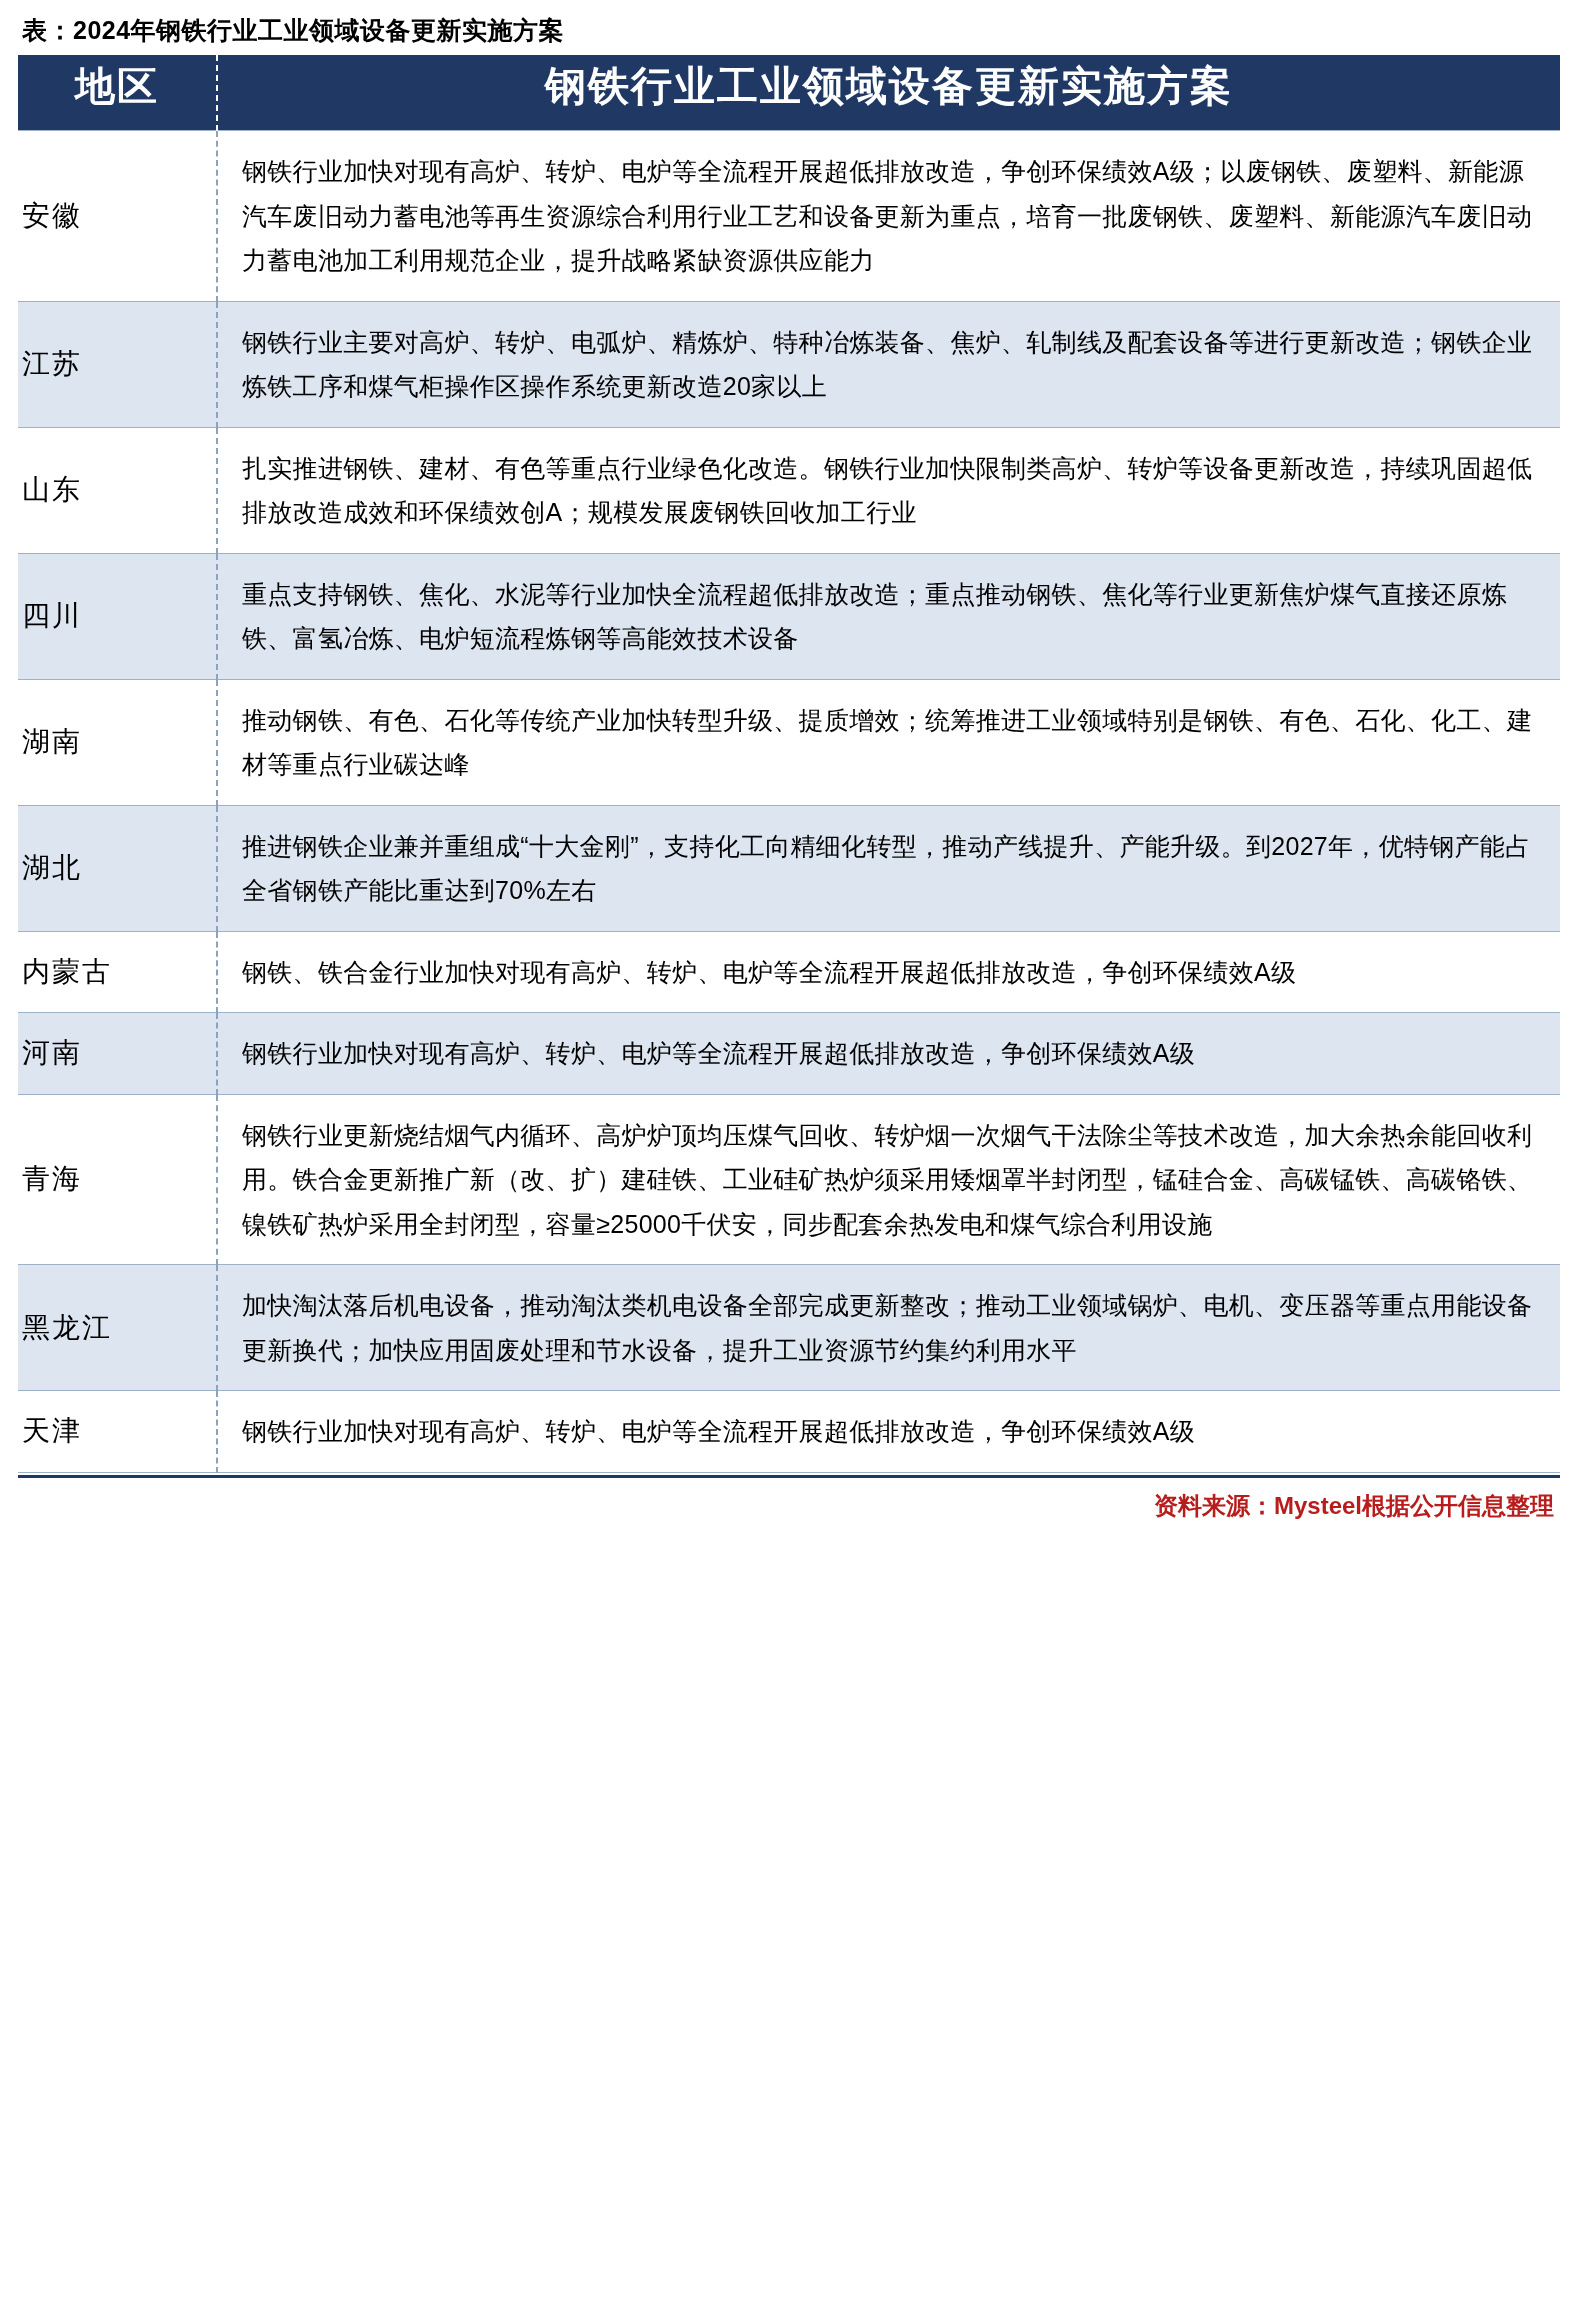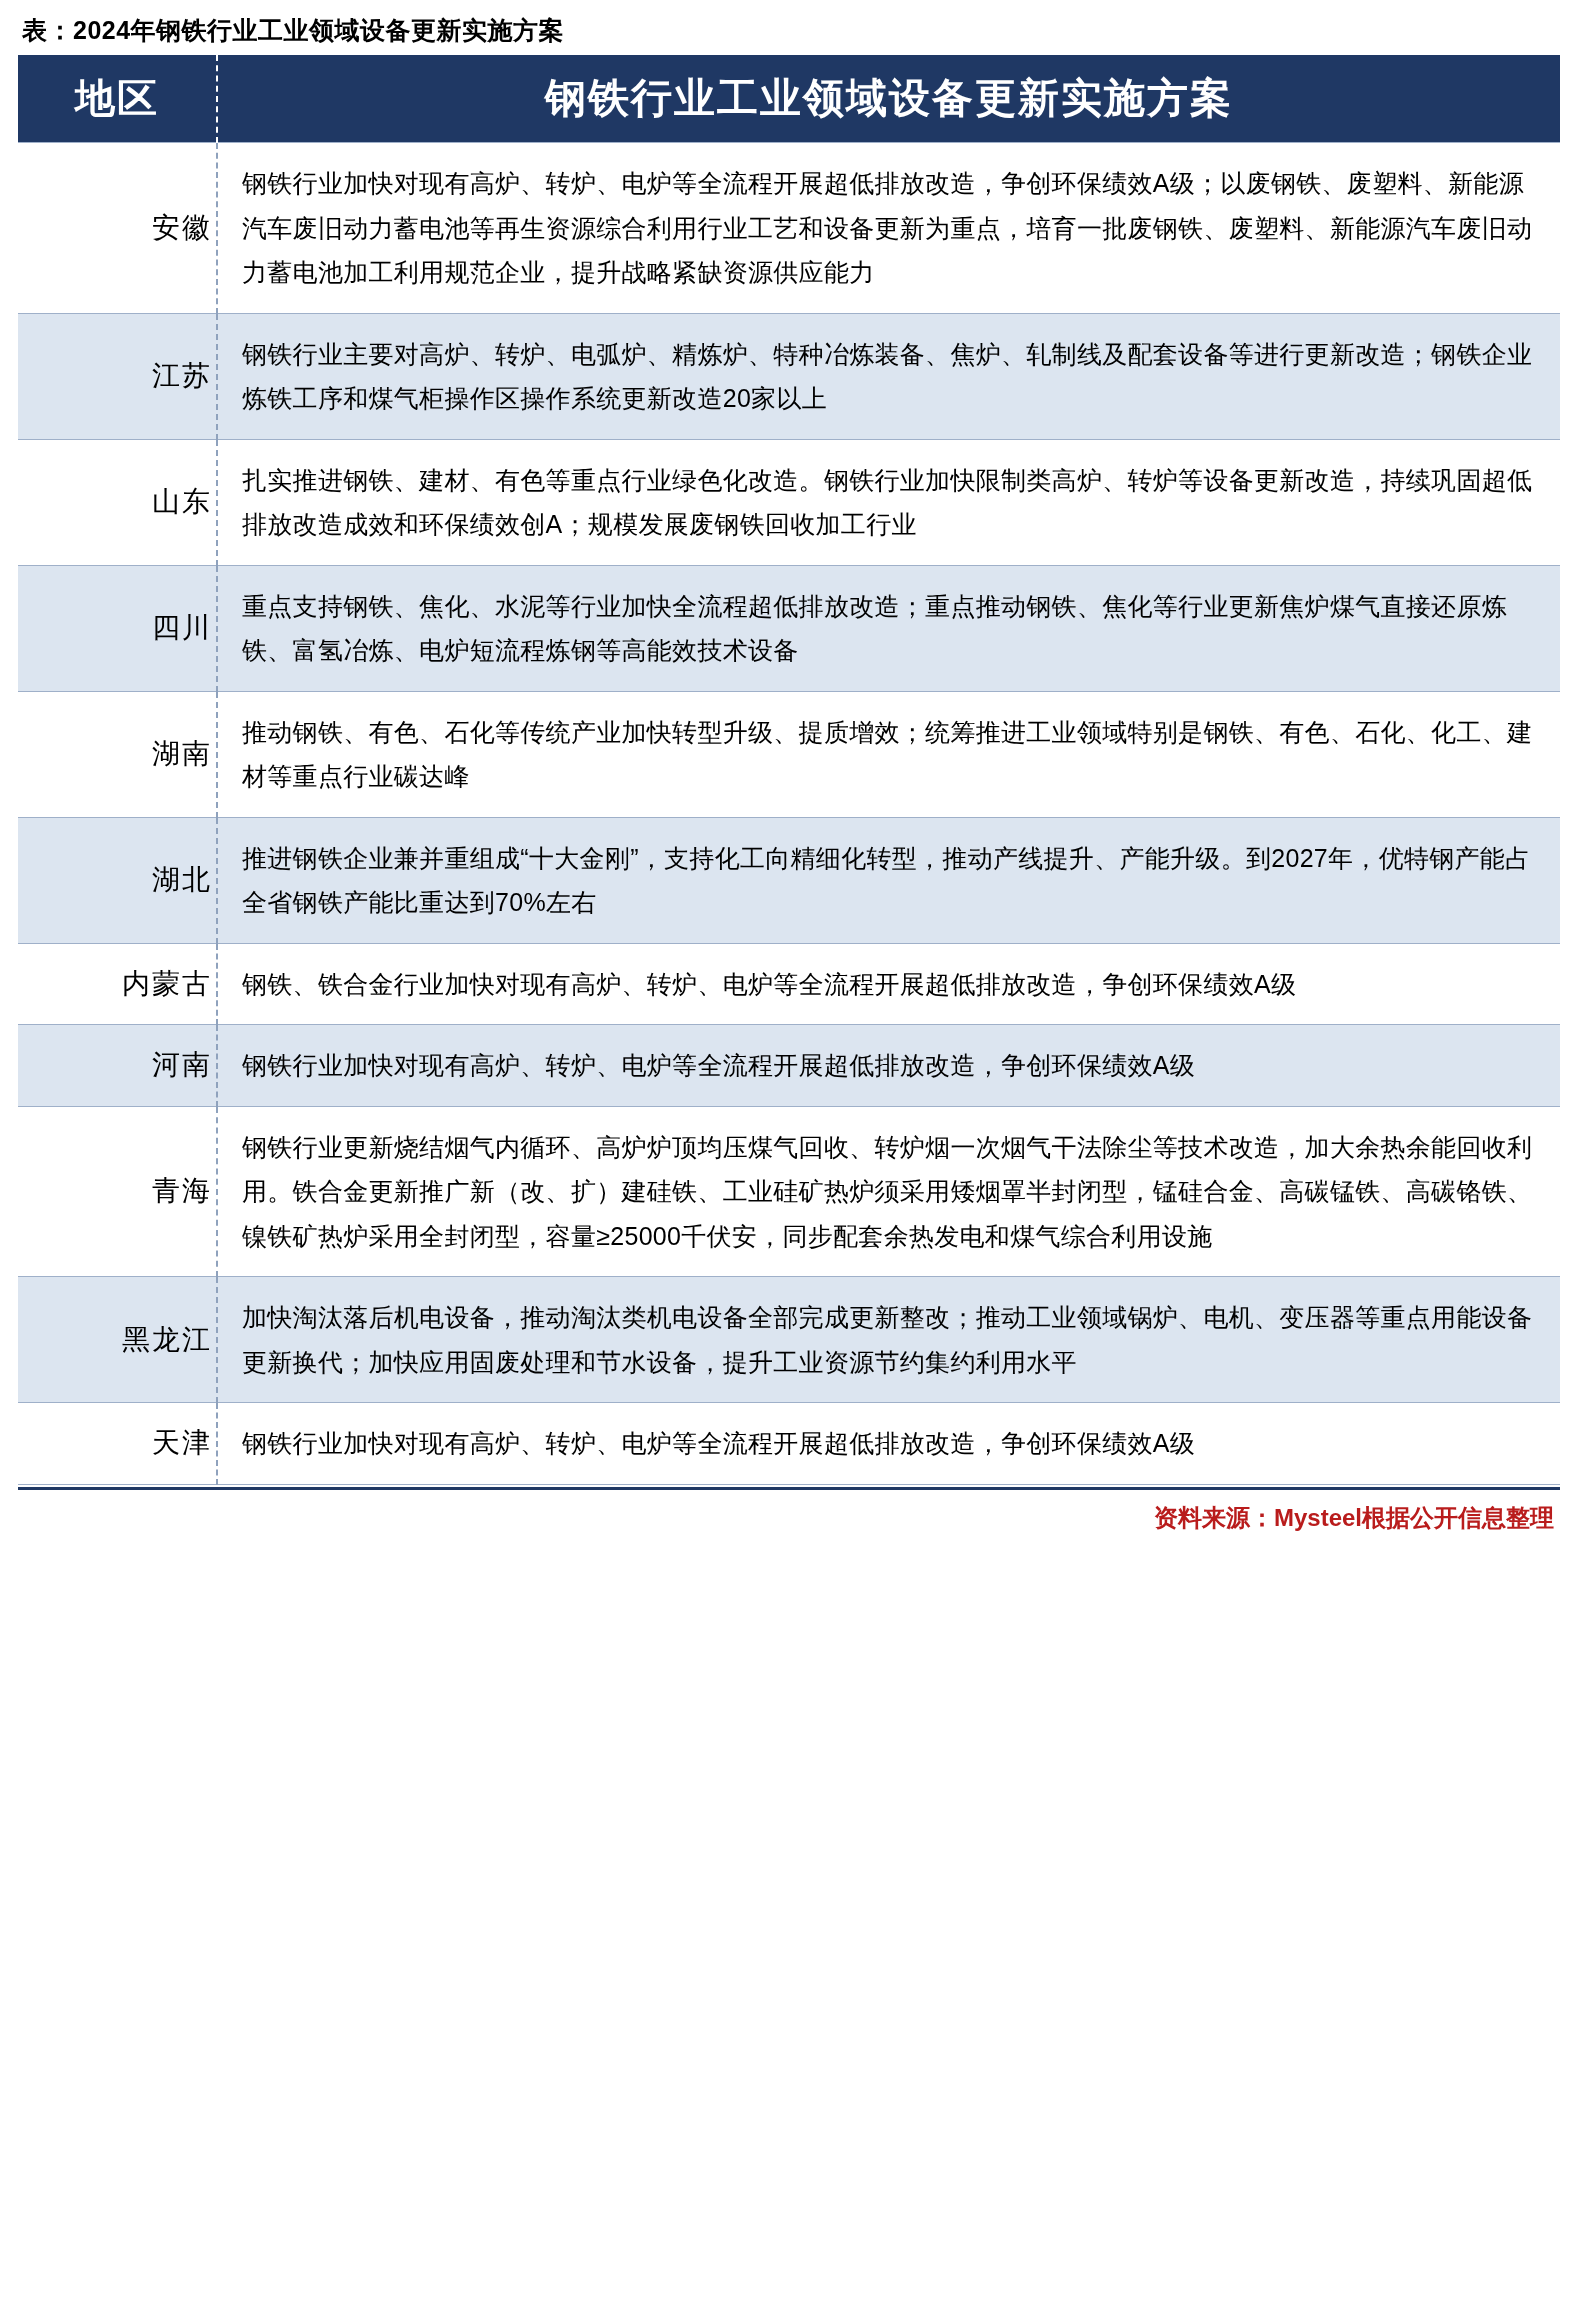--- a/index.html
+++ b/index.html
@@ -30,40 +30,40 @@
     table-layout: fixed;
   }
   table.main col.c-region { width: 199px; }
   table.main col.c-content { width: 1343px; }
 
   .thead-row th {
     background: #1f3864;
     color: #ffffff;
     font-size: 41px;
     font-weight: bold;
-    padding: 16px 0 16px 0;
+    padding: 4px 0 16px 0;
     vertical-align: middle;
     border: none;
     letter-spacing: 2px;
   }
   .thead-row th.region-head {
     border-right: 2px dashed #ffffff;
     font-size: 40px;
   }
   tbody td {
     border-bottom: 1px solid #9fb0c9;
     vertical-align: middle;
     font-size: 25px;
     line-height: 1.78;
   }
   tbody tr.band-odd td { background: #ffffff; }
   tbody tr.band-even td { background: #dce5f0; }
 
   td.region {
-    text-align: right;
+    text-align: left;
     font-size: 28px;
     font-weight: normal;
     border-right: 2px dashed #8fa2bd;
     padding: 10px 4px;
     letter-spacing: 2px;
   }
   td.content {
     text-align: left;
     padding: 18px 22px 18px 24px;
     letter-spacing: 0.3px;

